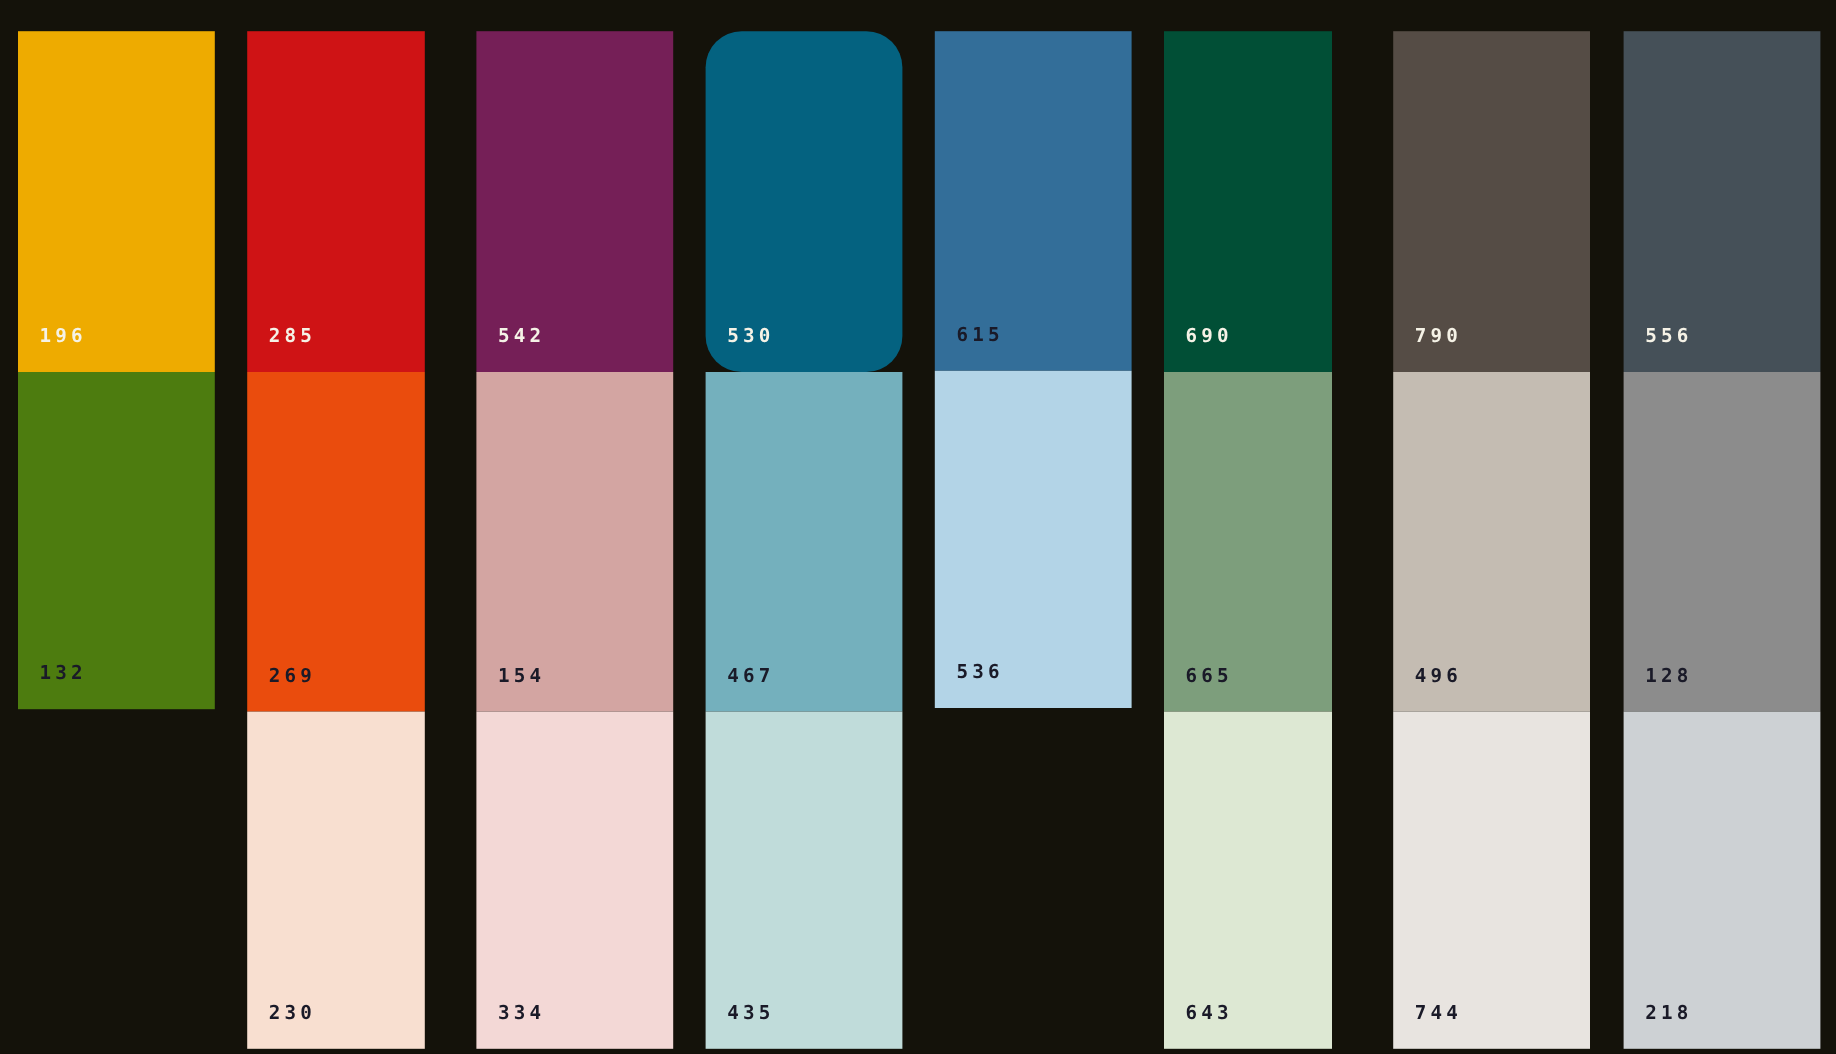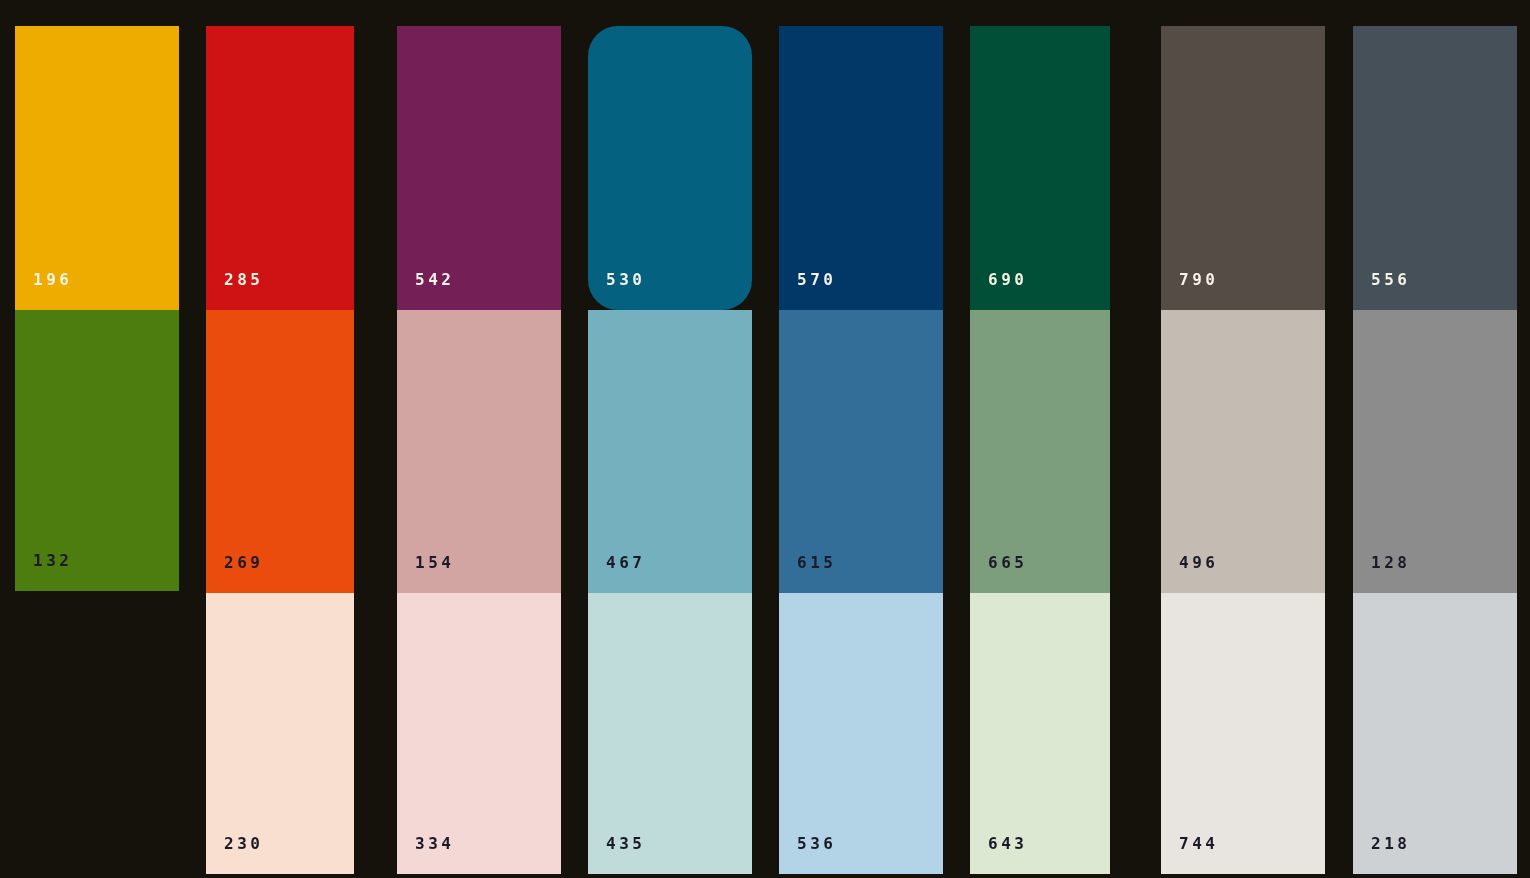--- a/index.html
+++ b/index.html
@@ -93,23 +93,20 @@
         <span class="swatch-label" style="color: rgb(245, 242, 230);">530</span>
       </div>
       <div class="swatch-cell row-1" style="background: rgb(116, 176, 189);">
         <span class="swatch-label" style="color: rgb(26, 26, 40);">467</span>
       </div>
       <div class="swatch-cell row-2" style="background: rgb(192, 220, 218);">
         <span class="swatch-label" style="color: rgb(26, 26, 40);">435</span>
       </div>
     </div>
     <div class="swatch-column" style="left: 779px; width: 164px;">
-      <div class="swatch-cell row-0" style="background: rgb(1, 56, 104);">
-        <span class="swatch-label" style="color: rgb(245, 242, 230);">570</span>
-      </div>
       <div class="swatch-cell row-1" style="background: rgb(51, 110, 153);">
         <span class="swatch-label" style="color: rgb(26, 26, 40);">615</span>
       </div>
       <div class="swatch-cell row-2" style="background: rgb(179, 212, 231);">
         <span class="swatch-label" style="color: rgb(26, 26, 40);">536</span>
       </div>
     </div>
     <div class="swatch-column" style="left: 970px; width: 140px;">
       <div class="swatch-cell row-0" style="background: rgb(1, 79, 54);">
         <span class="swatch-label" style="color: rgb(245, 242, 230);">690</span>

